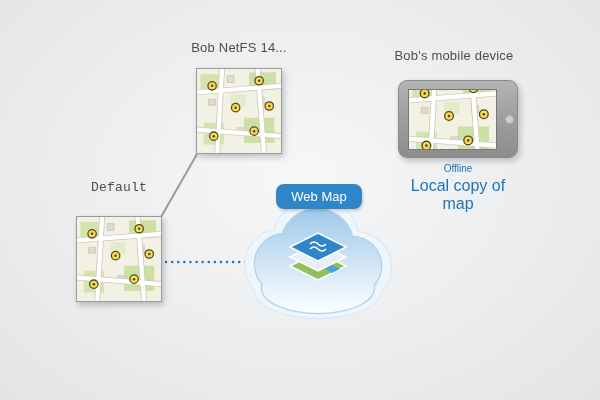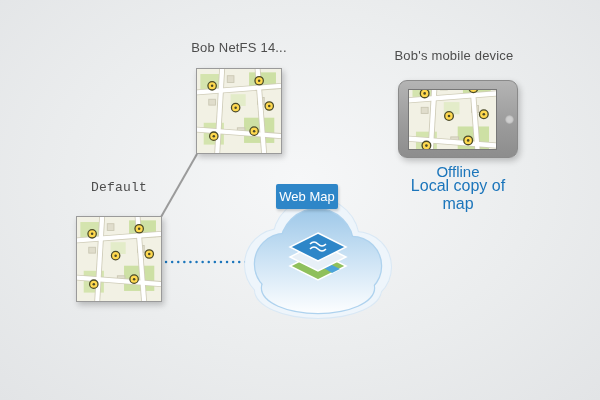--- a/index.html
+++ b/index.html
@@ -12,21 +12,21 @@
   .node-label{
     color:#4d4d4d;font-size:13px;text-align:center;letter-spacing:.2px;
   }
   .map-thumb{
     width:86px;height:86px;border:1px solid #9a9a9a;box-sizing:border-box;
     box-shadow:2px 3px 6px rgba(0,0,0,.22);background:#f2f1e4;
   }
   .map-thumb svg{display:block;width:100%;height:100%;}
   #overlay{position:absolute;left:0;top:0;width:600px;height:400px;}
   #webmap-badge{
-    left:276px;top:184px;width:62px;height:25px;background:#2e86c8;border-radius:2px;
+    left:276px;top:184px;width:86px;height:25px;background:#2e86c8;border-radius:8px;
     color:#ffffff;font-size:13px;display:flex;align-items:center;justify-content:center;
     box-shadow:1px 2px 3px rgba(0,0,0,.18);
   }
   #feature-service-label{
     left:260px;top:293px;width:90px;text-align:center;color:#1b75bb;
     font-size:12.5px;line-height:1.2;
   }
   #tablet{
     left:398px;top:80px;width:120px;height:78px;border-radius:9px;
     background:linear-gradient(180deg,#b4b4b4 0%,#9c9c9c 55%,#8d8d8d 100%);
@@ -36,21 +36,21 @@
   #tablet-screen{
     left:9px;top:8px;width:89px;height:61px;background:#ffffff;
     border:1px solid #777;box-sizing:border-box;overflow:hidden;
   }
   #tablet-screen svg{display:block;}
   #tablet-camera{
     left:106px;top:34px;width:9px;height:9px;border-radius:50%;
     background:#cfcfcf;box-shadow:inset 0 0 2px rgba(0,0,0,.4);
   }
   .status-text{color:#1b75bb;text-align:center;}
-  #offline-label{left:398px;top:163px;width:120px;font-size:15px;}
+  #offline-label{left:398px;top:163px;width:120px;font-size:10px;}
   #localcopy-label{left:398px;top:177px;width:120px;font-size:16px;}
   #label-bob{left:176px;top:40px;width:126px;}
   #label-default{left:76px;top:180px;width:86px;font-family:Liberation Mono, monospace;}
   #label-device{left:384px;top:48px;width:140px;}
   #map-bob{left:196px;top:68px;}
   #map-default{left:76px;top:216px;}
 </style>
 </head>
 <body>
 

